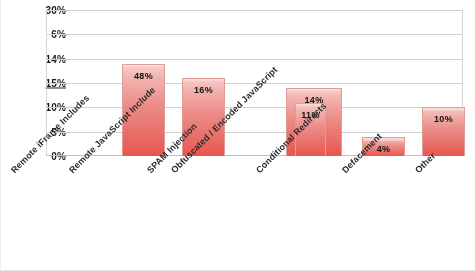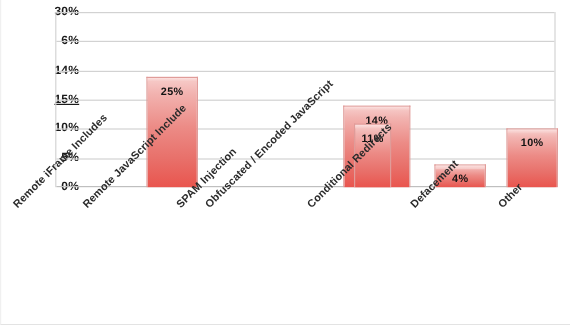--- a/index.html
+++ b/index.html
@@ -123,21 +123,25 @@
     <div class="gridline" style="top:0px;"></div>
     <div class="gridline" style="top:24.33px;"></div>
     <div class="gridline" style="top:48.67px;"></div>
     <div class="gridline" style="top:73px;"></div>
     <div class="gridline" style="top:97.33px;"></div>
     <div class="gridline" style="top:121.67px;"></div>
     <div class="gridline axis-base" style="top:145px;"></div>
 
     <div class="bar" style="left:75px;  width:43px; height:92.5px;">
       <div class="cap"></div>
-      <div class="bar-label">25%</div>
+      <div class="bar-label">48%</div>
+    </div>
+    <div class="bar" style="left:135px; width:43px; height:78px;">
+      <div class="cap"></div>
+      <div class="bar-label">16%</div>
     </div>
     <div class="bar" style="left:195px; width:56px; height:68.2px;margin-left:44px;">
       <div class="cap"></div>
       <div class="bar-label">14%</div>
     </div>
     <div class="bar" style="left:248px; width:31px; height:53.5px;">
       <div class="cap"></div>
       <div class="bar-label">11%</div>
     </div>
     <div class="bar" style="left:315px; width:43px; height:19.5px;">

